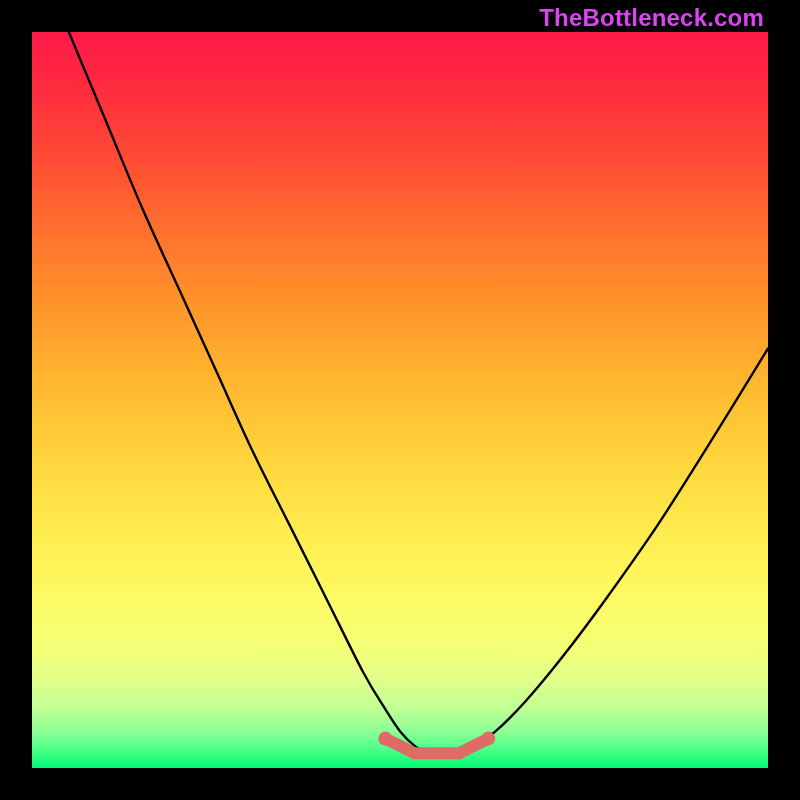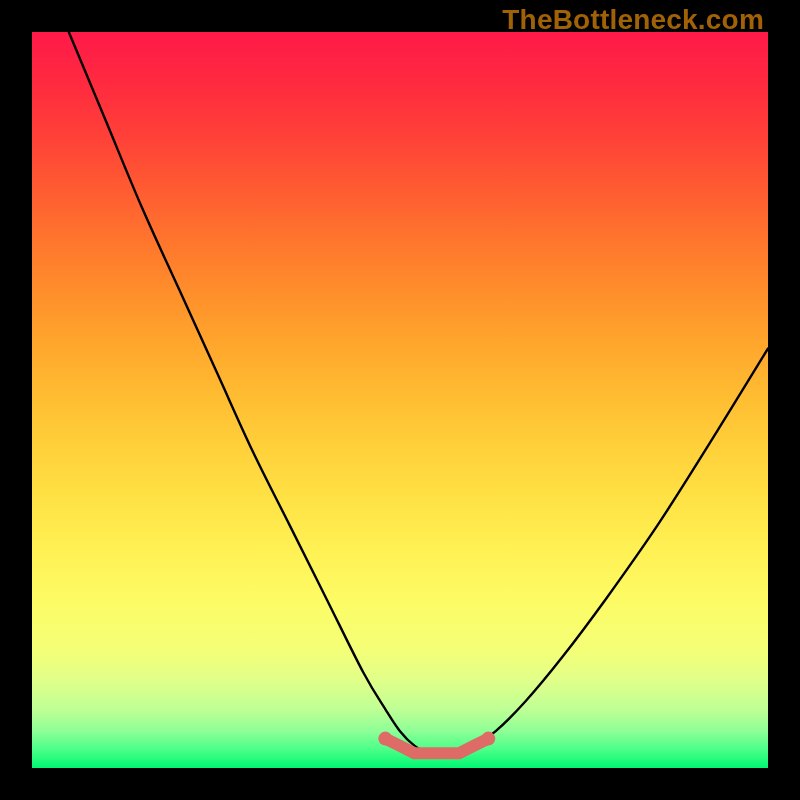--- a/index.html
+++ b/index.html
@@ -40,22 +40,22 @@
       #e1ff89 88%,
       #bfff95 92%,
       #8dff96 95%,
       #4bff88 97.5%,
       #00f772 100%);
   }
   .watermark {
     position: absolute;
     top: 4px;
     right: 36px;
-    color: #a16207;
-    font-size: 28px;
+    color: #d946ef;
+    font-size: 24px;
     font-weight: 600;
     letter-spacing: 0.2px;
     user-select: none;
   }
   svg.curve {
     position: absolute;
     left: 0;
     top: 0;
     width: 736px;
     height: 736px;

